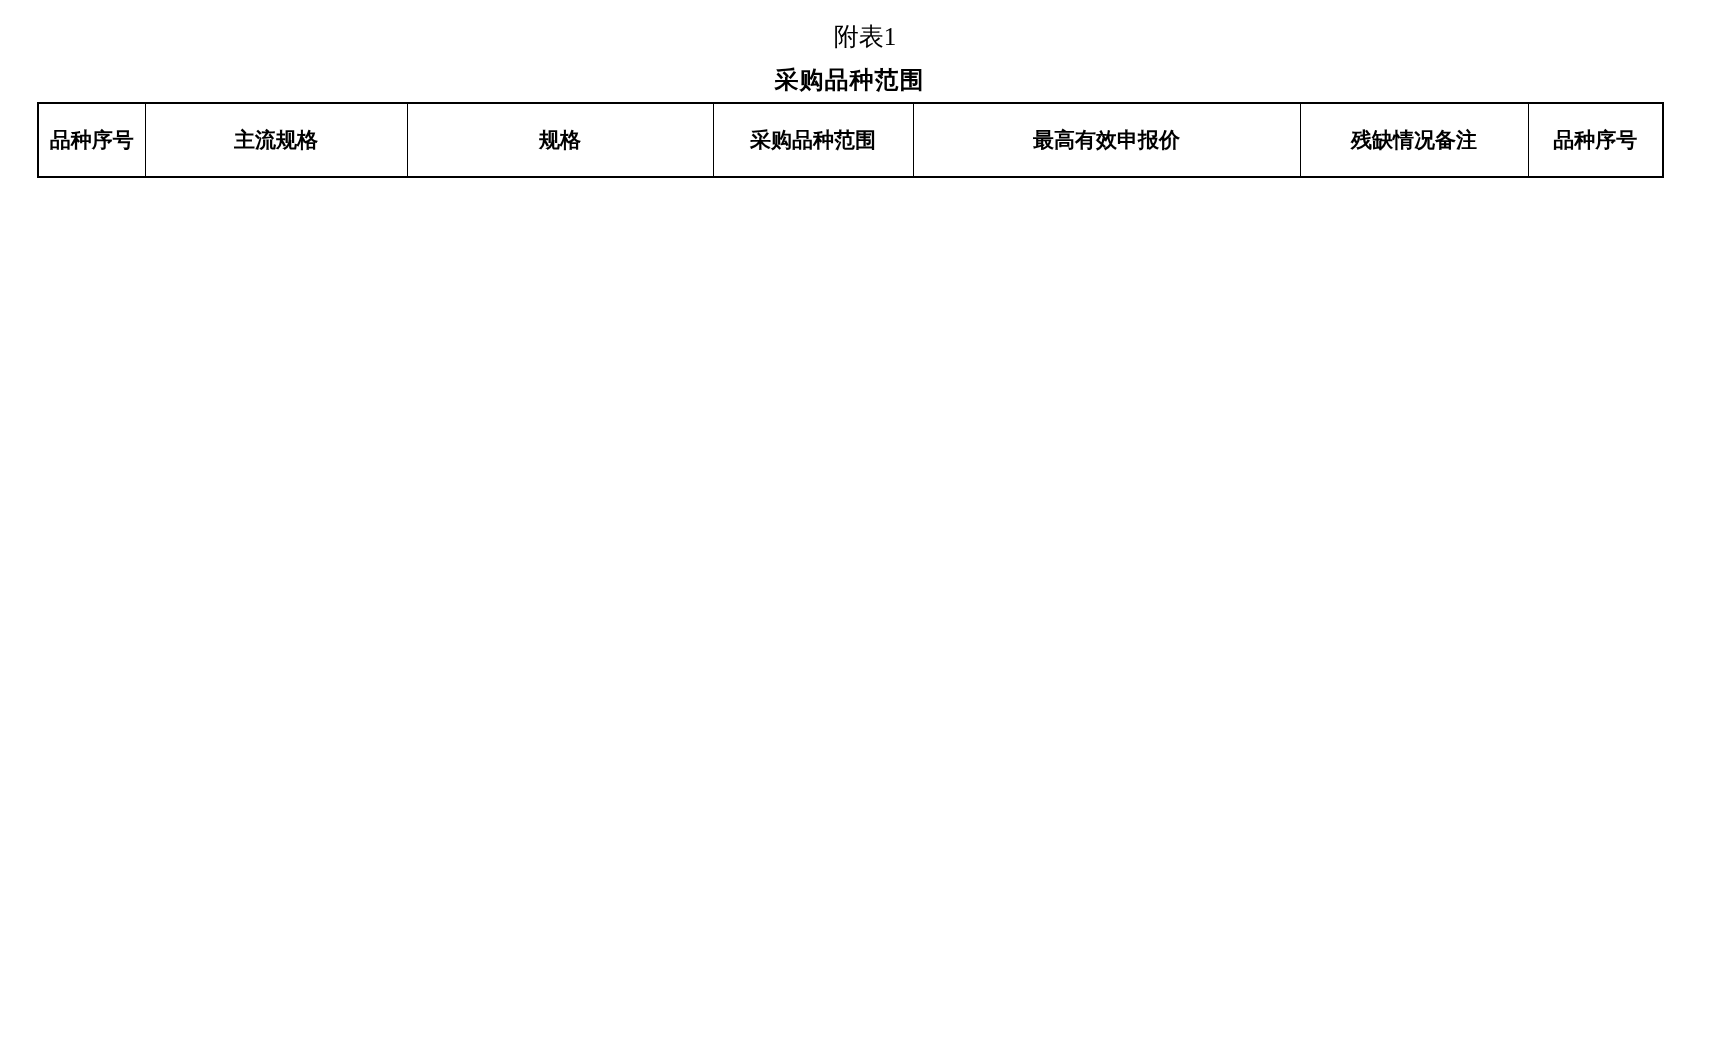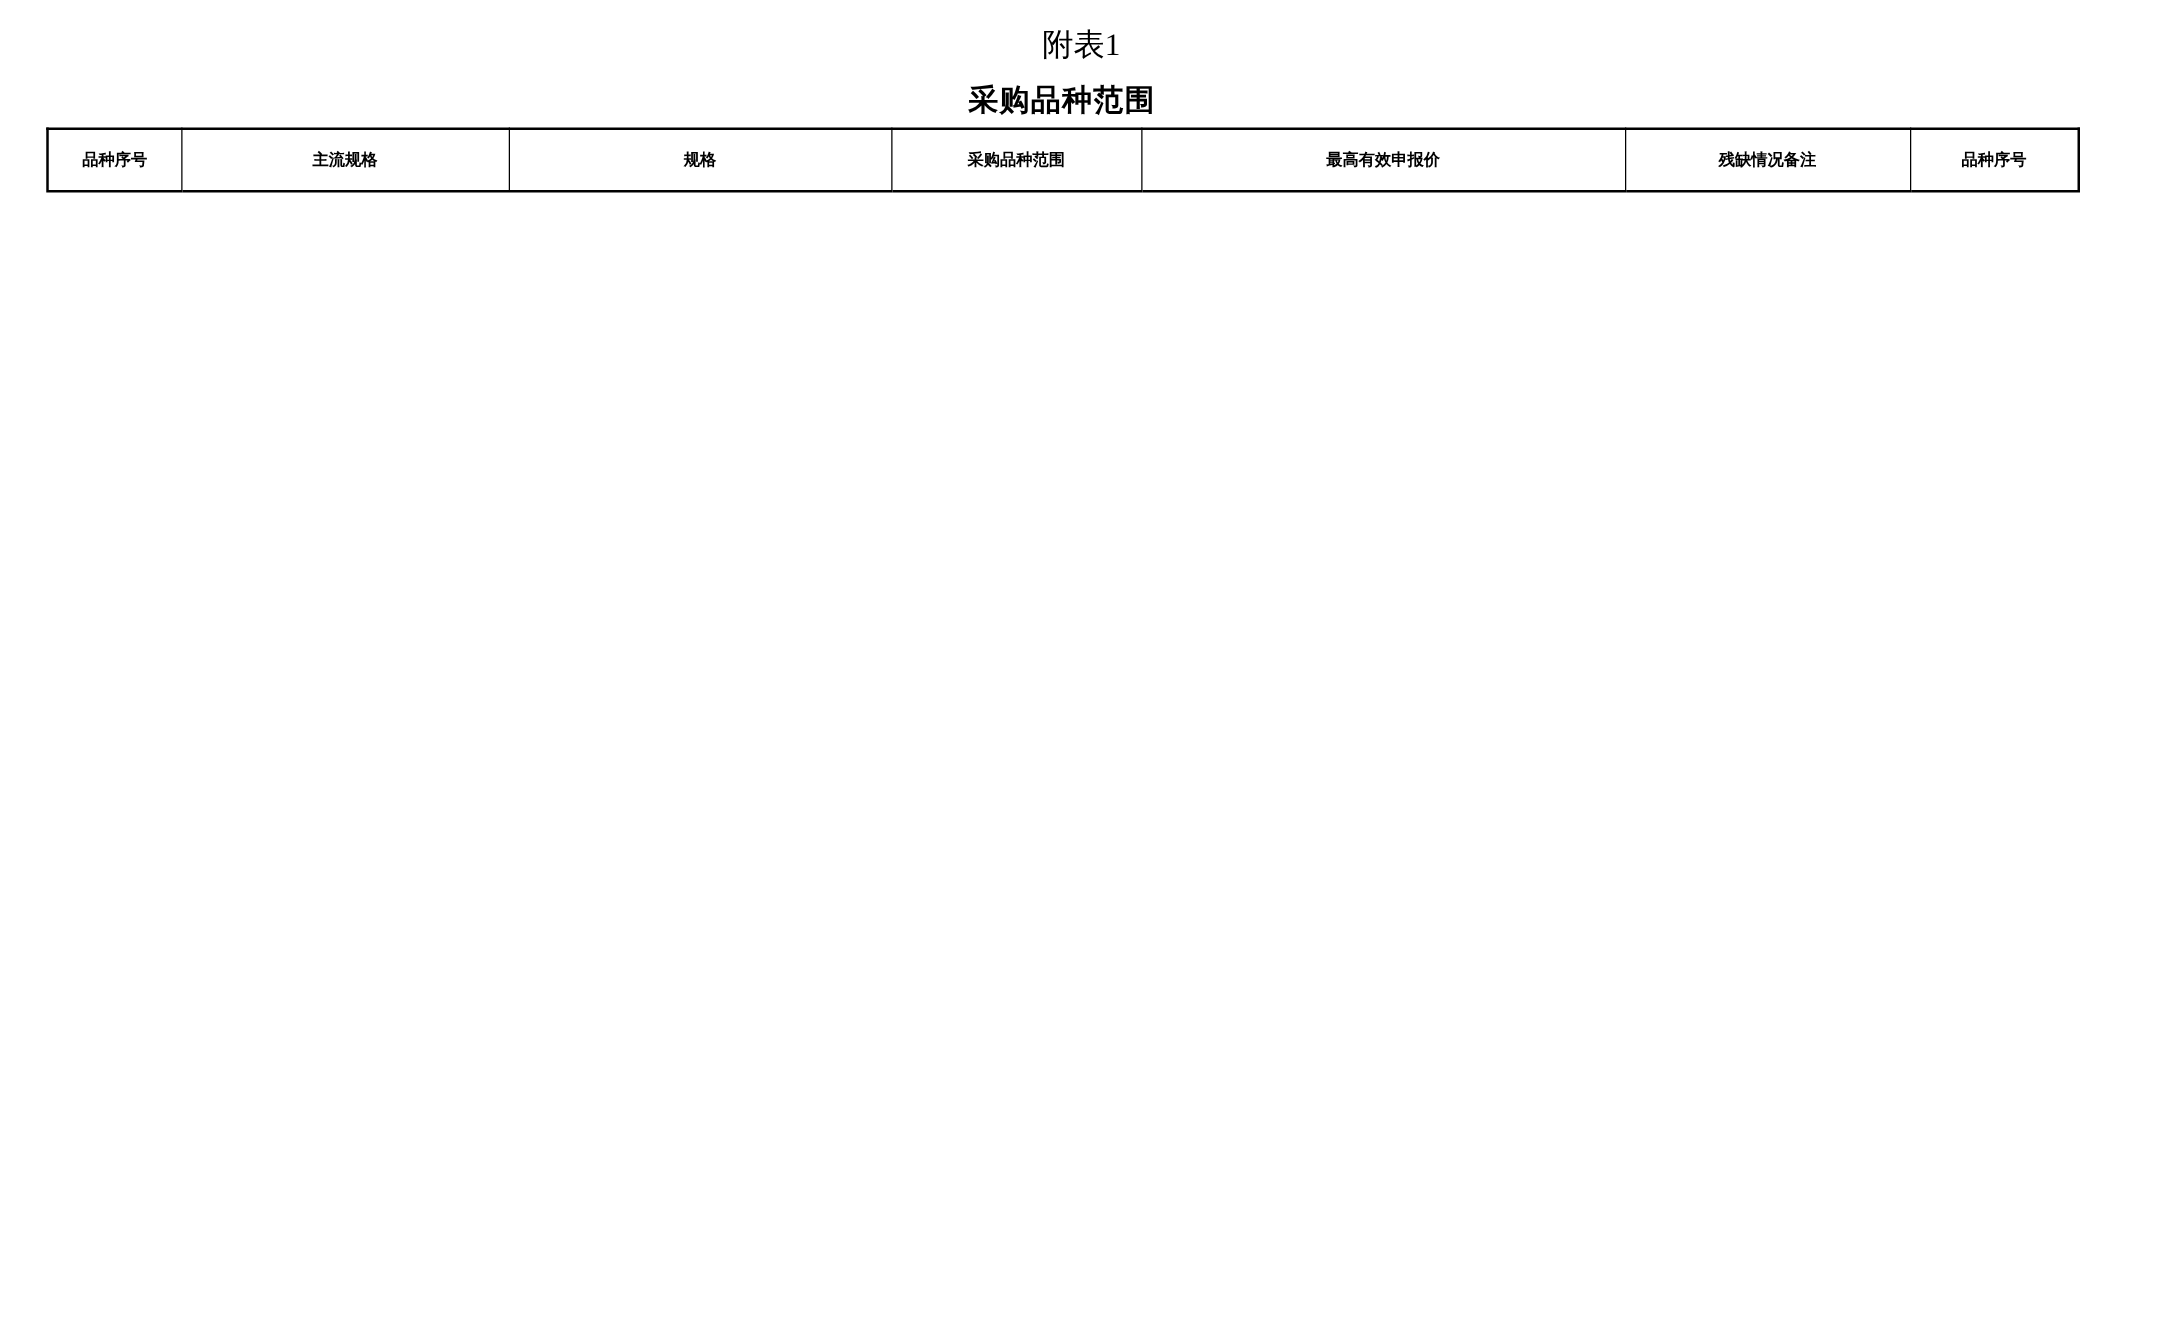--- a/index.html
+++ b/index.html
@@ -32,22 +32,22 @@
     letter-spacing: 1px;
   }
   table.range-table {
     border-collapse: collapse;
     table-layout: fixed;
     width: 1625px;
     border: 2px solid #000;
   }
   .range-table th, .range-table td {
     border: 1px solid #000;
-    font-size: 13px;
-    padding: 4px 4px;
+    font-size: 21px;
+    padding: 16px 4px;
     vertical-align: middle;
     text-align: center;
     overflow: hidden;
     white-space: nowrap;
   }
   .range-table thead th {
     height: 40px;
     font-weight: bold;
     border-bottom: 2px solid #000;
   }

